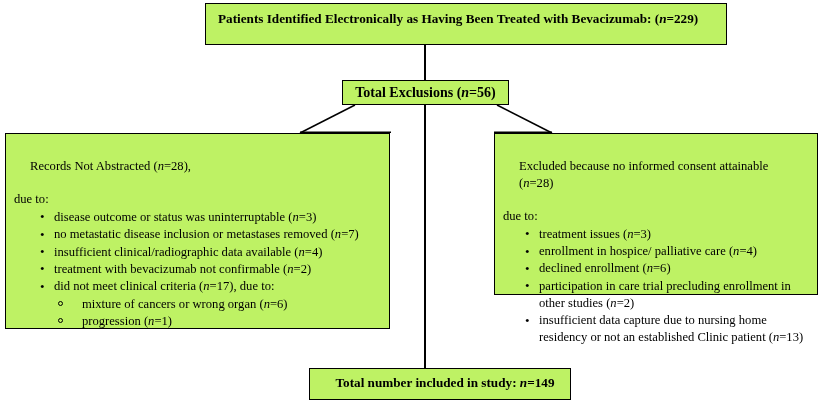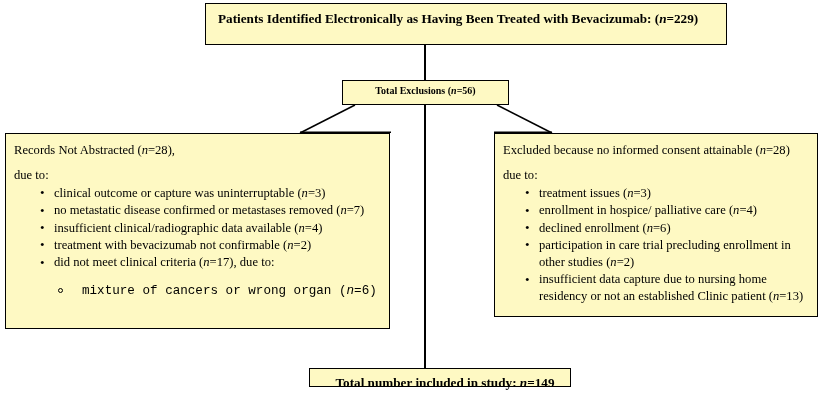--- a/index.html
+++ b/index.html
@@ -15,21 +15,21 @@
     background: #ffffff;
     font-family: "Liberation Serif", "DejaVu Serif", serif;
     color: #000000;
     overflow: hidden;
   }
 
   .box {
     position: absolute;
     box-sizing: border-box;
     border: 1.5px solid #000000;
-    background: #fef9c3;
+    background: #bef264;
   }
 
   
   #box-top {
     left: 205px;
     top: 3px;
     width: 522px;
     height: 42px;
   }
   #box-top .inner {
@@ -43,21 +43,21 @@
   
   #box-exclusions {
     left: 342px;
     top: 80px;
     width: 167px;
     height: 25px;
   }
   #box-exclusions .inner {
     padding: 4px 0 0 0;
     text-align: center;
-    font-size: 10px;
+    font-size: 14px;
     font-weight: bold;
     line-height: 1.2;
     white-space: nowrap;
   }
 
   
   #box-left {
     left: 5px;
     top: 133px;
     width: 385px;
@@ -67,48 +67,48 @@
     padding: 8px 6px 0 8px;
     font-size: 12.6px;
     line-height: 1.34;
   }
 
   
   #box-right {
     left: 494px;
     top: 133px;
     width: 324px;
-    height: 184px;
+    height: 162px;
   }
   #box-right .inner {
     padding: 8px 6px 0 8px;
     font-size: 12.6px;
     line-height: 1.34;
   }
 
   
   #box-bottom {
     left: 309px;
     top: 368px;
     width: 262px;
-    height: 19px;
+    height: 32px;
     padding-left: 10px;
   }
   #box-bottom .inner {
     padding: 6px 0 0 0;
     text-align: center;
     font-size: 13.2px;
     font-weight: bold;
     line-height: 1.2;
     white-space: nowrap;
   }
 
   
   .lead {
-    margin: 0;
+    margin: 16px;
     padding: 0;
   }
   .lead2 {
     margin: 8px 0 1px 0;
     padding: 0;
   }
   em.n {
     font-style: italic;
   }
 
@@ -128,23 +128,22 @@
     top: -0.5px;
     font-size: 13px;
     line-height: inherit;
   }
   
   #box-left ul.bullets { margin-left: 22px; }
   #box-right ul.bullets { margin-left: 18px; }
 
   ul.subbullets {
     list-style: none;
-    margin: 12px 0 0 42px;
-    padding: 0;
-    font-family: Liberation Mono, monospace;
+    margin: 0 0 0 42px;
+    padding: 0;
   }
   ul.subbullets > li {
     position: relative;
     padding-left: 26px;
     margin: 0;
   }
   ul.subbullets > li > .bul-o {
     position: absolute;
     left: 2px;
     top: 5px;
@@ -200,35 +199,36 @@
   </div>
 
   <div class="box" id="box-left">
     <div class="inner">
 
       <p class="lead"><span>Records Not Abstracted (</span><em class="n">n</em><span>=28),</span></p>
 
       <p class="lead2">due to:</p>
 
       <ul class="bullets">
-        <li><span class="bul">•</span><span>clinical outcome or capture was uninterruptable (</span><em class="n">n</em><span>=3)</span></li>
-
-        <li><span class="bul">•</span><span>no metastatic disease confirmed or metastases removed (</span><em class="n">n</em><span>=7)</span></li>
+        <li><span class="bul">•</span><span>disease outcome or status was uninterruptable (</span><em class="n">n</em><span>=3)</span></li>
+
+        <li><span class="bul">•</span><span>no metastatic disease inclusion or metastases removed (</span><em class="n">n</em><span>=7)</span></li>
 
         <li><span class="bul">•</span><span>insufficient clinical/radiographic data available (</span><em class="n">n</em><span>=4)</span></li>
 
         <li><span class="bul">•</span><span>treatment with bevacizumab not confirmable (</span><em class="n">n</em><span>=2)</span></li>
 
         <li><span class="bul">•</span><span>did not meet clinical criteria (</span><em class="n">n</em><span>=17), due to:</span></li>
       </ul>
 
       <ul class="subbullets">
         <li><span class="bul-o"></span><span>mixture of cancers or wrong organ (</span><em class="n">n</em><span>=6)</span></li>
 
 
+        <li><span class="bul-o"></span><span>progression (</span><em class="n">n</em><span>=1)</span></li>
 
       </ul>
 
     </div>
   </div>
 
   <div class="box" id="box-right">
     <div class="inner">
 
       <p class="lead"><span>Excluded because no informed consent attainable (</span><em class="n">n</em><span>=28)</span></p>

